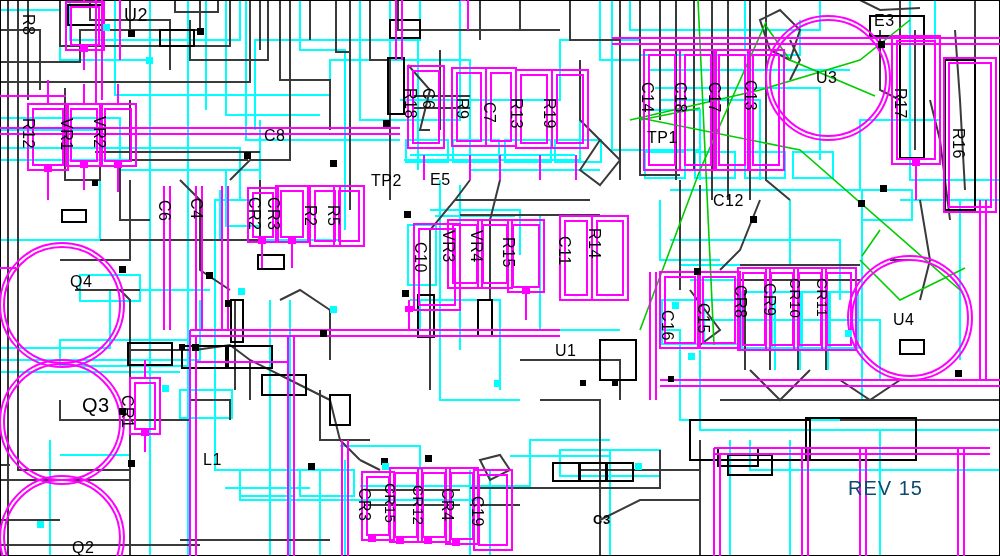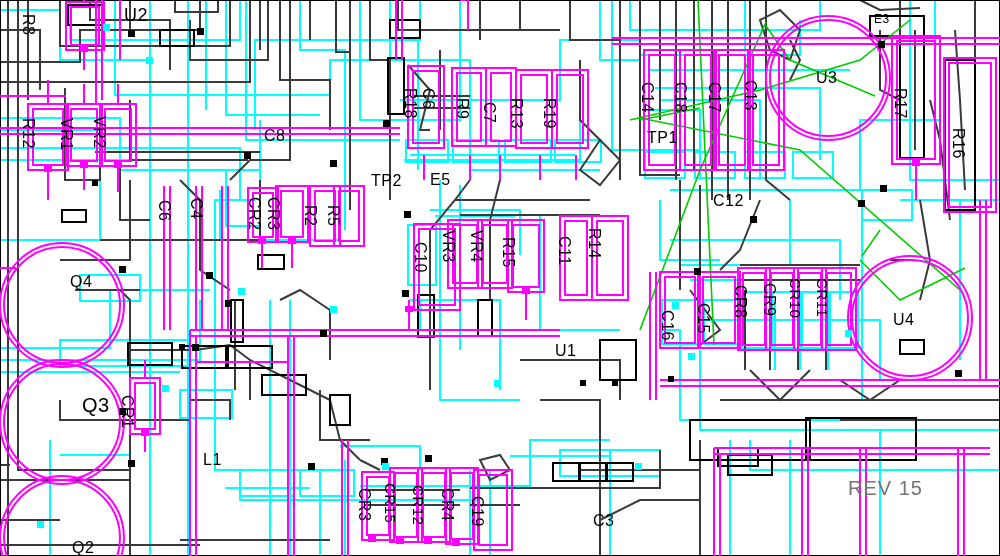--- a/index.html
+++ b/index.html
@@ -3,21 +3,21 @@
 <meta charset="utf-8">
 <title>PCB CAD Layout</title>
 <style>
   html,body{margin:0;padding:0;background:#ffffff;}
   body{font-family:"Liberation Sans",sans-serif;}
   #stage{position:relative;width:1000px;height:556px;background:#ffffff;overflow:hidden;}
   #stage svg{position:absolute;left:0;top:0;}
   .lbl{position:absolute;font-family:"Liberation Sans",sans-serif;white-space:nowrap;
        line-height:1;letter-spacing:0.5px;pointer-events:none;}
   .lbl.k{color:#000000;}
-  .lbl.c{color:#737373;}
+  .lbl.c{color:#0c4a6e;}
 </style>
 </head>
 <body>
 
 <div id="stage">
 
   <svg width="1000" height="556" viewBox="0 0 1000 556">
     <g>
       <rect x="0" y="0" width="1000" height="556" fill="#ffffff"></rect>
     </g>
@@ -510,21 +510,21 @@
       <rect x="382" y="463" width="7" height="7"></rect>
       <rect x="688" y="353" width="7" height="7"></rect>
       <rect x="37" y="521" width="7" height="7"></rect>
       <rect x="845" y="330" width="7" height="7"></rect>
     </g>
   </svg>
 
   <div id="labels">
       <span class="lbl k" style="left: 36px; top: 14px; font-size: 16px; transform-origin: 0px 0px; transform: rotate(90deg);">R8</span>
       <span class="lbl k" style="left: 124px; top: 6px; font-size: 18px;">U2</span>
-      <span class="lbl k" style="left: 874px; top: 13px; font-size: 12px;">E3</span>
+      <span class="lbl k" style="left: 874px; top: 13px; font-size: 16px;">E3</span>
       <span class="lbl k" style="left: 36px; top: 118px; font-size: 16px; transform-origin: 0px 0px; transform: rotate(90deg);">R12</span>
       <span class="lbl k" style="left: 74px; top: 118px; font-size: 16px; transform-origin: 0px 0px; transform: rotate(90deg);">VR1</span>
       <span class="lbl k" style="left: 107px; top: 116px; font-size: 16px; transform-origin: 0px 0px; transform: rotate(90deg);">VR2</span>
       <span class="lbl k" style="left: 264px; top: 128px; font-size: 16px;">C8</span>
       <span class="lbl k" style="left: 418px; top: 88px; font-size: 16px; transform-origin: 0px 0px; transform: rotate(90deg);">R18</span>
       <span class="lbl k" style="left: 436px; top: 88px; font-size: 16px; transform-origin: 0px 0px; transform: rotate(90deg);">C6</span>
       <span class="lbl k" style="left: 470px; top: 98px; font-size: 16px; transform-origin: 0px 0px; transform: rotate(90deg);">R9</span>
       <span class="lbl k" style="left: 497px; top: 102px; font-size: 16px; transform-origin: 0px 0px; transform: rotate(90deg);">C7</span>
       <span class="lbl k" style="left: 524px; top: 98px; font-size: 16px; transform-origin: 0px 0px; transform: rotate(90deg);">R13</span>
       <span class="lbl k" style="left: 557px; top: 98px; font-size: 16px; transform-origin: 0px 0px; transform: rotate(90deg);">R19</span>
@@ -561,18 +561,18 @@
       <span class="lbl k" style="left: 830px; top: 278px; font-size: 15px; transform-origin: 0px 0px; transform: rotate(90deg);">CR11</span>
       <span class="lbl k" style="left: 519px; top: 343px; font-size: 16px; margin-left: 36px;">U1</span>
       <span class="lbl k" style="left: 70px; top: 395px; font-size: 20px; margin-left: 12px;">Q3</span>
       <span class="lbl k" style="left: 135px; top: 395px; font-size: 16px; transform-origin: 0px 0px; transform: rotate(90deg);">CR1</span>
       <span class="lbl k" style="left: 203px; top: 452px; font-size: 16px;">L1</span>
       <span class="lbl k" style="left: 372px; top: 488px; font-size: 16px; transform-origin: 0px 0px; transform: rotate(90deg);">CR3</span>
       <span class="lbl k" style="left: 398px; top: 483px; font-size: 15px; transform-origin: 0px 0px; transform: rotate(90deg);">CR15</span>
       <span class="lbl k" style="left: 426px; top: 485px; font-size: 15px; transform-origin: 0px 0px; transform: rotate(90deg);">CR12</span>
       <span class="lbl k" style="left: 455px; top: 488px; font-size: 16px; transform-origin: 0px 0px; transform: rotate(90deg);">CR4</span>
       <span class="lbl k" style="left: 485px; top: 496px; font-size: 16px; transform-origin: 0px 0px; transform: rotate(90deg);">C19</span>
-      <span class="lbl k" style="left: 593px; top: 513px; font-size: 16px;">C3</span>
+      <span class="lbl k" style="left: 593px; top: 513px; font-size: 13px; font-weight: bold;">C3</span>
       <span class="lbl k" style="left: 72px; top: 540px; font-size: 16px; text-align: center;">Q2</span>
       <span class="lbl c" style="left: 848px; top: 478px; font-size: 20px; letter-spacing: 1px;">REV 15</span>
     </div>
 
 </div>
 
 </body></html>

